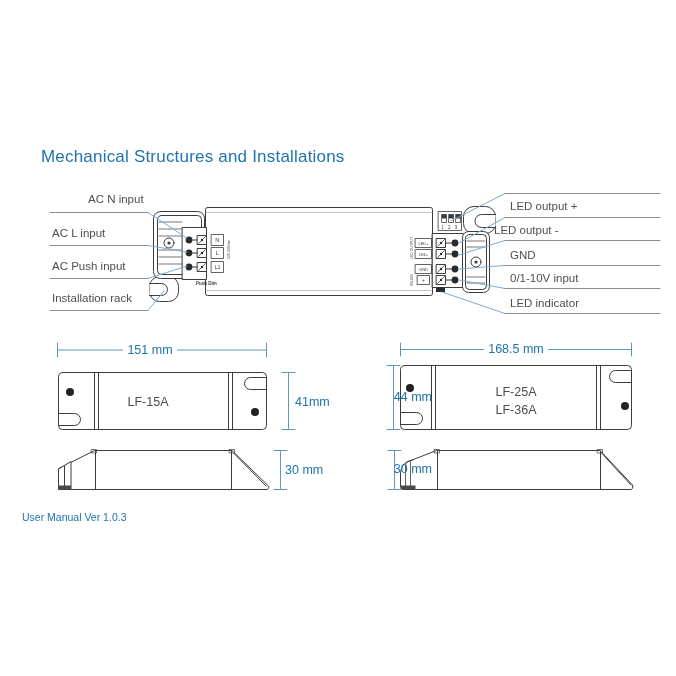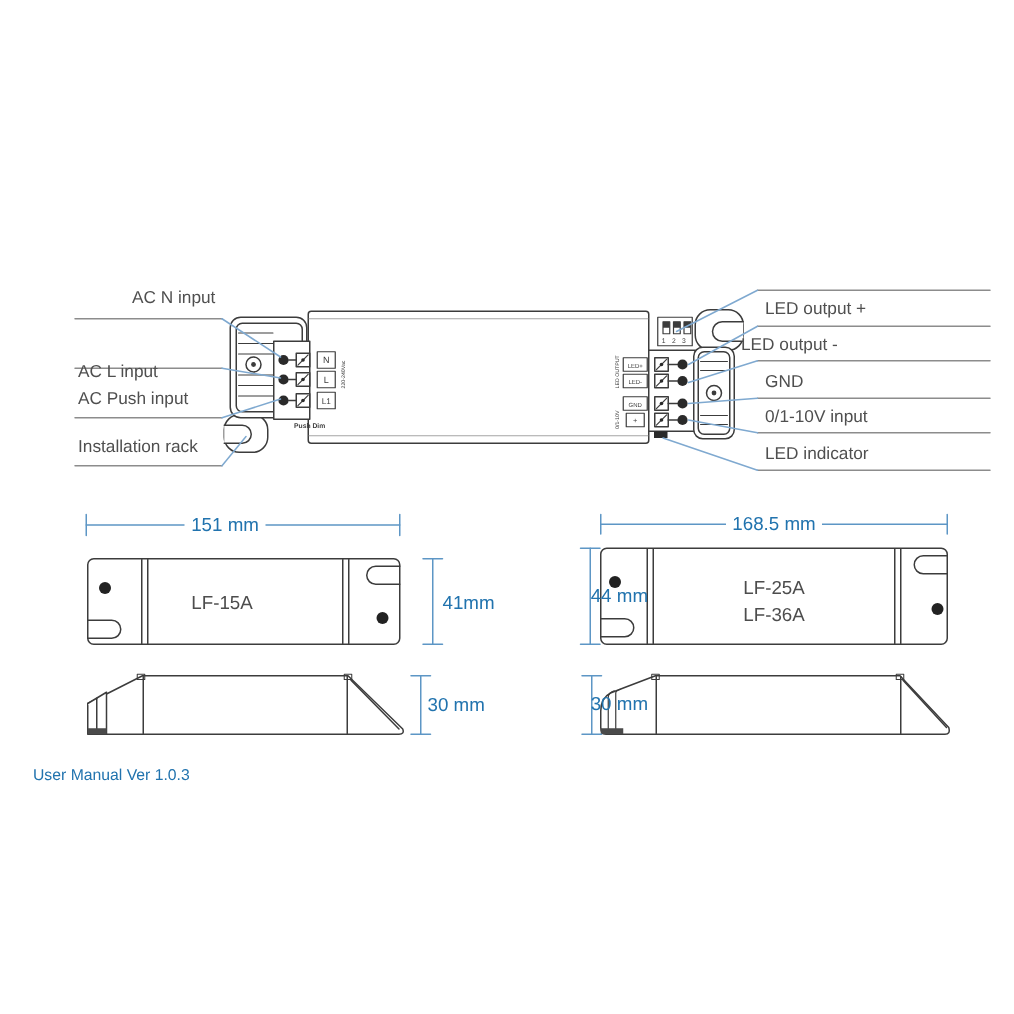--- a/index.html
+++ b/index.html
@@ -258,23 +258,24 @@
       <rect x="434.5" y="449.5" width="5" height="3.5" stroke-width="0.7"></rect>
       <rect x="597.5" y="449.5" width="5" height="3.5" stroke-width="0.7"></rect>
       <g stroke="#5d96c5">
         <line x1="394.5" y1="450.5" x2="394.5" y2="489.5"></line>
         <line x1="388" y1="450.5" x2="401" y2="450.5"></line>
         <line x1="388" y1="489.5" x2="401" y2="489.5"></line>
       </g>
     </g>
   </svg>
 
+  <div class="txt title" style="left:41px;top:147px;">Mechanical Structures and Installations</div>
 
   <div class="txt callout" style="left:52px;top:193px;margin-left:36px;">AC N input</div>
-  <div class="txt callout" style="left:52px;top:242px;">AC L input</div>
+  <div class="txt callout" style="left:52px;top:227px;">AC L input</div>
   <div class="txt callout" style="left:52px;top:260px;">AC Push input</div>
   <div class="txt callout" style="left:52px;top:292px;">Installation rack</div>
 
   <div class="txt callout" style="left:510px;top:200px;">LED output +</div>
   <div class="txt callout" style="left:494px;top:224px;text-align:center;">LED output -</div>
   <div class="txt callout" style="left:510px;top:249px;">GND</div>
   <div class="txt callout" style="left:510px;top:272px;">0/1-10V input</div>
   <div class="txt callout" style="left:510px;top:297px;">LED indicator</div>
 
   <div class="txt dimtext center" style="left:100px;width:100px;top:343px;"><span>151 mm</span></div>

